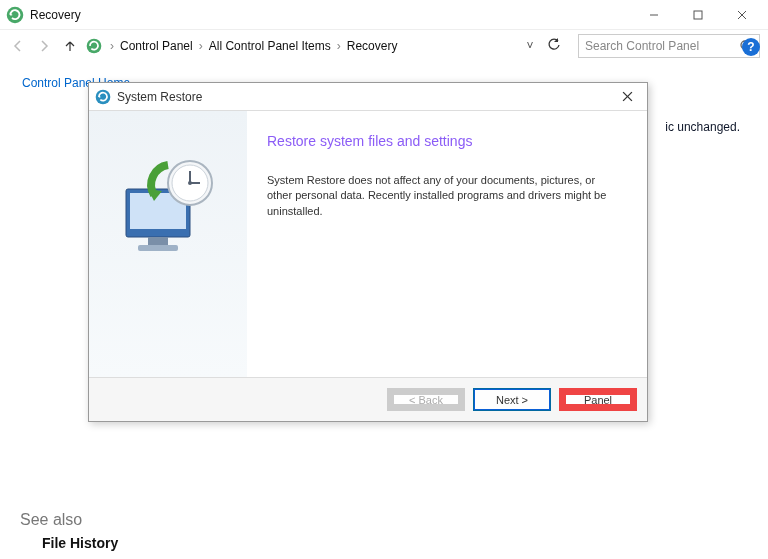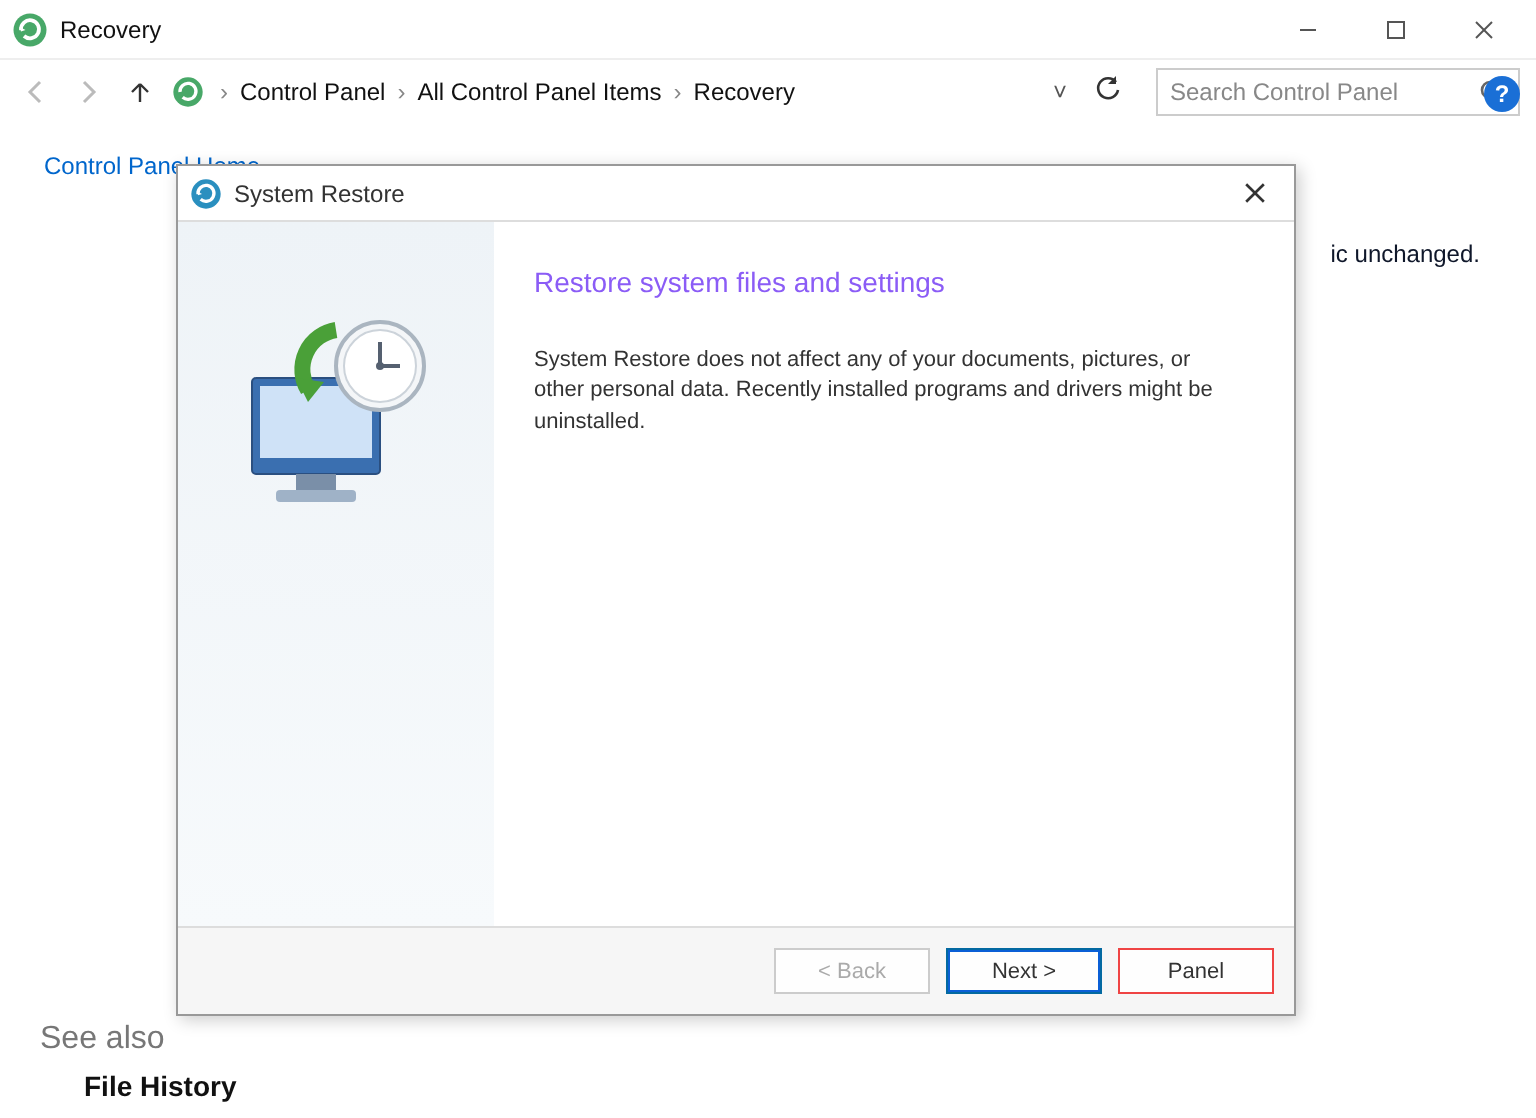--- a/index.html
+++ b/index.html
@@ -31,34 +31,34 @@
   .home-link { color: #0066cc; font-size: 12px; margin: 4px 0 0 2px; display: inline-block; }
 
   .help-icon { position: absolute; right: 8px; top: 38px; width: 18px; height: 18px; background: #1a6fd6; color: #fff; border-radius: 50%; display: flex; align-items: center; justify-content: center; font-size: 12px; font-weight: bold; }
 
   .right-bg-text { position: absolute; right: 28px; top: 120px; font-size: 12px; color: #0f172a; }
 
   .see-also { position: absolute; left: 20px; bottom: 30px; color: #777; font-size: 16px; }
   .file-history { position: absolute; left: 20px; bottom: 8px; color: #111; font-size: 14px; font-weight: 600; padding-left: 22px; }
 
   
-  .dialog { position: absolute; left: 88px; top: 82px; width: 560px; height: 426px; background: #fff; border: 1px solid #999; box-shadow: 2px 2px 8px rgba(0,0,0,0.2); display: flex; flex-direction: column; }
+  .dialog { position: absolute; left: 88px; top: 82px; width: 560px; height: 340px; background: #fff; border: 1px solid #999; box-shadow: 2px 2px 8px rgba(0,0,0,0.2); display: flex; flex-direction: column; }
   .dlg-titlebar { height: 28px; display: flex; align-items: center; padding: 0 6px; border-bottom: 1px solid #ddd; }
   .dlg-titlebar .dlg-icon { width: 16px; height: 16px; margin-right: 6px; }
   .dlg-titlebar .dlg-title { font-size: 12px; flex: 1; }
   .dlg-close { width: 28px; height: 22px; display: flex; align-items: center; justify-content: center; }
 
   .dlg-body { flex: 1; display: flex; }
   .dlg-side { width: 158px; background: linear-gradient(to bottom, #eef3f7, #f7fafc); display: flex; align-items: flex-start; justify-content: center; padding-top: 44px; }
   .dlg-main { flex: 1; padding: 22px 24px 10px 20px; }
   .dlg-heading { font-size: 14px; color: #8b5cf6; font-weight: 400; margin-bottom: 24px; }
   .dlg-para { font-size: 11px; color: #333; line-height: 1.4; margin-bottom: 16px; }
 
   .dlg-footer { height: 44px; border-top: 1px solid #ddd; background: #f6f6f6; display: flex; align-items: center; justify-content: flex-end; padding: 0 10px; gap: 8px; }
-  .btn { min-width: 78px; height: 23px; border: 1px solid #ef4444; background: #fefefe; font-size: 11px; color: #333; display: flex; align-items: center; justify-content: center; }
+  .btn { min-width: 78px; height: 23px; border: 7px solid #ef4444; background: #fefefe; font-size: 11px; color: #333; display: flex; align-items: center; justify-content: center; }
   .btn.disabled { color: #aaa; border-color: #ccc; }
   .btn.primary { border: 2px solid #0369a1; outline: 1px solid #0a5fd6; outline-offset: -2px; }
 
 </style>
 </head>
 <body>
 
 <div class="titlebar">
   <span class="app-icon">
     <svg viewBox="0 0 24 24">

